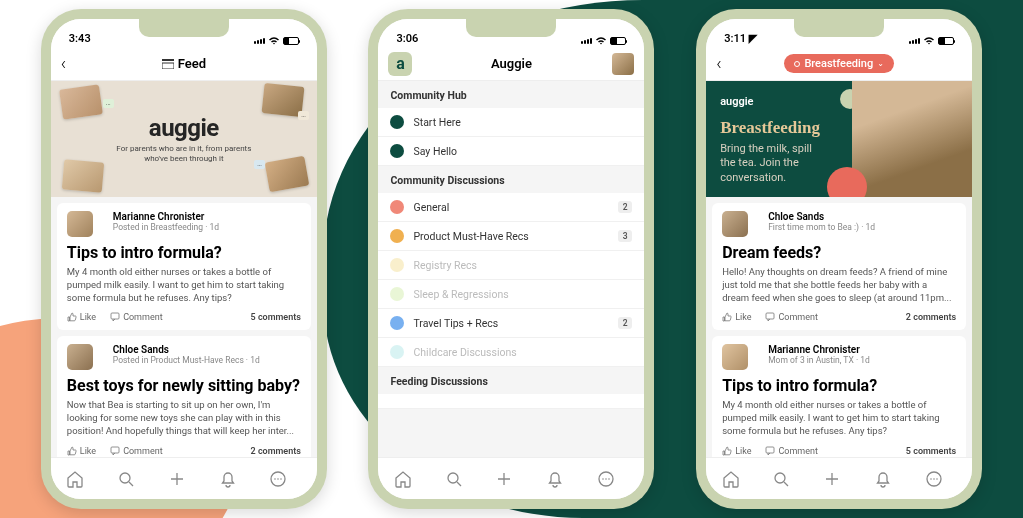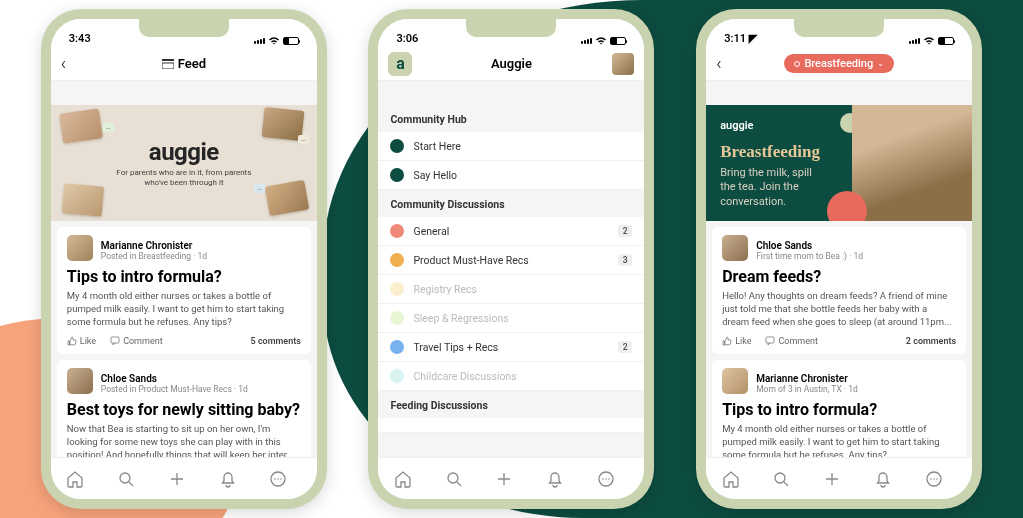--- a/index.html
+++ b/index.html
@@ -125,21 +125,21 @@
   }
   .nav-logo {
     position:absolute; left:10px;
     width:24px; height:24px;
     background:#c9d3b0;
     border-radius:6px;
     display:flex; align-items:center; justify-content:center;
     font-weight:700; color:#0d4c40;
   }
 
-  .content { flex: 1; overflow: hidden; margin-top: 24px; }
+  .content { flex: 1; overflow: hidden; }
 
   
   .hero {
     height: 116px;
     background: #e8e0d4;
     display: flex;
     flex-direction: column;
     align-items: center;
     justify-content: center;
     position: relative;
@@ -158,21 +158,21 @@
   .hi3 { bottom:6px; left:12px; background:linear-gradient(135deg,#e0c9a8,#b89870); transform:rotate(5deg);}
   .hi4 { bottom:8px; right:10px; background:linear-gradient(135deg,#d4af85,#9b7a52); transform:rotate(-10deg);}
   .hero-chip { position:absolute; font-size:6px; background:#dff0d8; padding:1px 3px; border-radius:2px; }
   .hc1 { top:18px; left:52px; }
   .hc2 { top:30px; right:8px; background:#f0e8d8;}
   .hc3 { bottom:28px; right:52px; background:#d8e8f0;}
 
   
   .posts { padding: 6px; display: flex; flex-direction: column; gap: 6px; }
   .post { background: #fff; border-radius: 6px; padding: 8px 10px; }
-  .post-head { display: flex; gap: 8px; align-items: flex-end; margin-bottom: 6px; }
+  .post-head { display: flex; gap: 20px; align-items: flex-start; margin-bottom: 6px; }
   .avatar { width: 26px; height: 26px; border-radius: 5px; background: linear-gradient(135deg,#d4b896,#a0825c); flex-shrink: 0;}
   .avatar.photo2 { background: linear-gradient(135deg,#c9b090,#8b7050); }
   .avatar.photo3 { background: linear-gradient(135deg,#e0c4a0,#b09068); }
   .post-author { font-size: 10px; font-weight: 600; }
   .post-meta { font-size: 8.5px; color: #888; }
   .post-title { font-size: 16px; font-weight: 700; margin-bottom: 4px; }
   .post-body { font-size: 9.5px; color: #555; line-height: 1.35; }
   .post-actions { display: flex; align-items: center; gap: 14px; margin-top: 8px; font-size: 9px; color: #666; }
   .action { display: flex; align-items: center; gap: 3px; cursor: pointer; }
   .action-spacer { flex: 1; }

